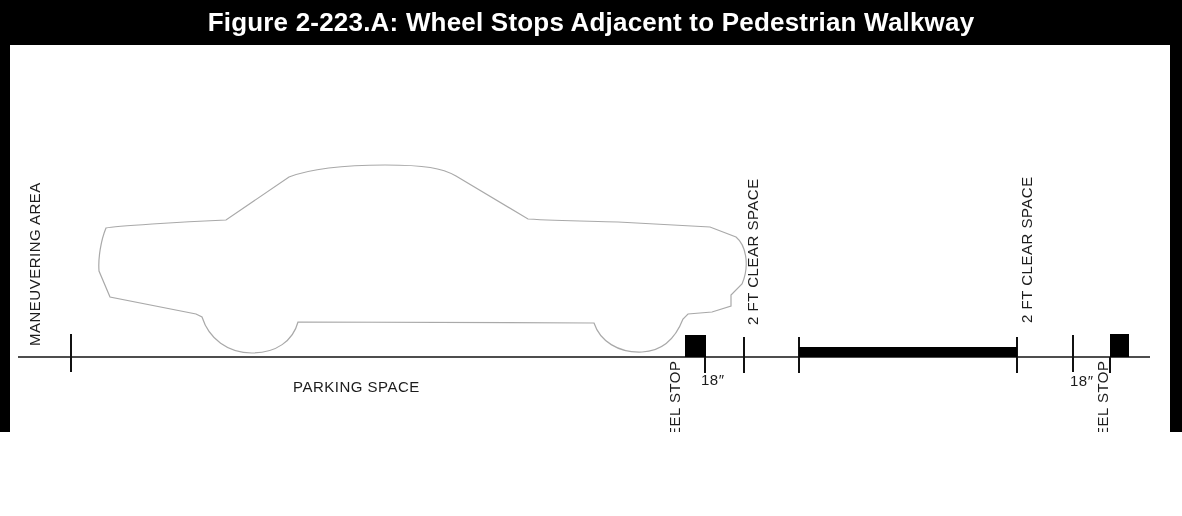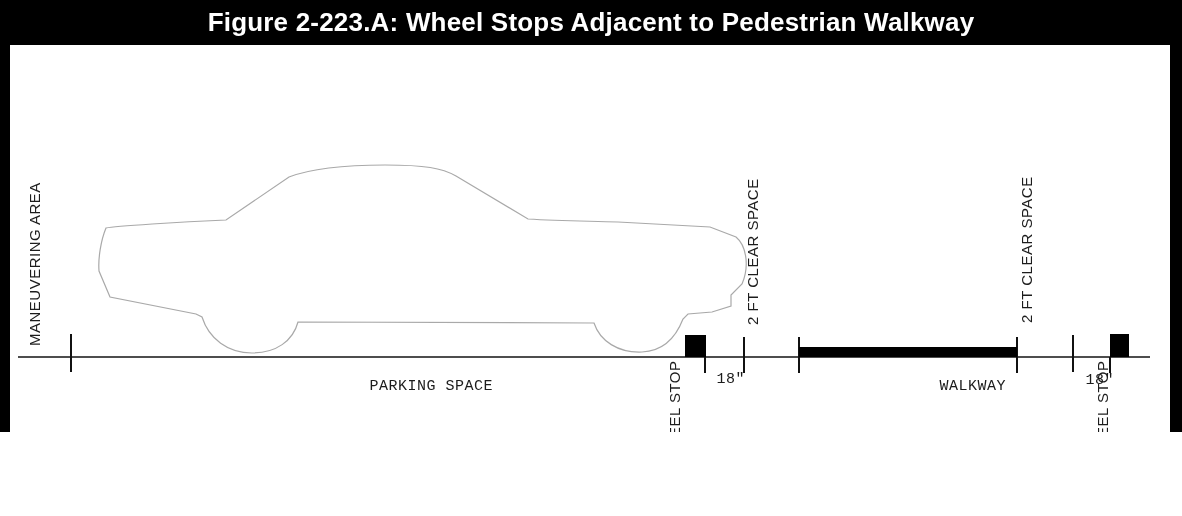--- a/index.html
+++ b/index.html
@@ -16,21 +16,21 @@
   }
   .content {
     position:absolute; left:10px; top:45px; width:1160px; height:458px;
     background:#ffffff;
   }
   .diagram-svg { position:absolute; left:0; top:0; width:1182px; height:516px; }
   .lbl {
     position:absolute; font-size:15px; color:#1c1c1c;
     letter-spacing:0.5px; white-space:nowrap; line-height:18px;
   }
-  .ctr { text-align:right;font-family:Liberation Mono, monospace; }
+  .ctr { text-align:left; }
   .vlbl {
     height:18px; transform-origin:0 100%; transform:rotate(-90deg);
   }
   .two-line { line-height:22px; }
 </style>
 </head>
 <body>
 
 <div class="screen">
 
@@ -88,21 +88,20 @@
 
   <div class="lbl ctr" style="left:293px; top:378px; width:200px;">PARKING SPACE</div>
 
   <div class="lbl vlbl" style="left:684px; top:445px; width:100px;">WHEEL STOP</div>
 
   <div class="lbl ctr" style="left:701px; top:371px; width:44px;">18″</div>
 
   <div class="lbl vlbl" style="left:762px; top:307px; width:142px;">2 FT CLEAR SPACE</div>
 
   <div class="lbl ctr two-line" style="left:806px; top:376px; width:200px;">
-    <div>WALKWAY</div>
   </div>
 
   <div class="lbl vlbl" style="left:1036px; top:305px; width:142px;">2 FT CLEAR SPACE</div>
 
   <div class="lbl ctr" style="left:1070px; top:372px; width:44px;">18″</div>
 
   <div class="lbl vlbl" style="left:1112px; top:445px; width:100px;">WHEEL STOP</div>
 
 </div>
 

